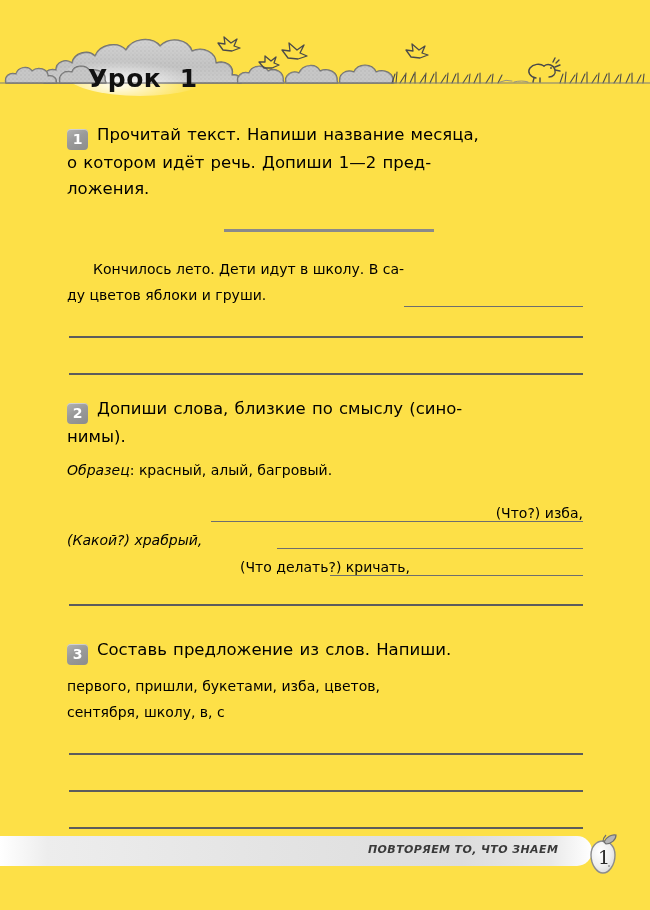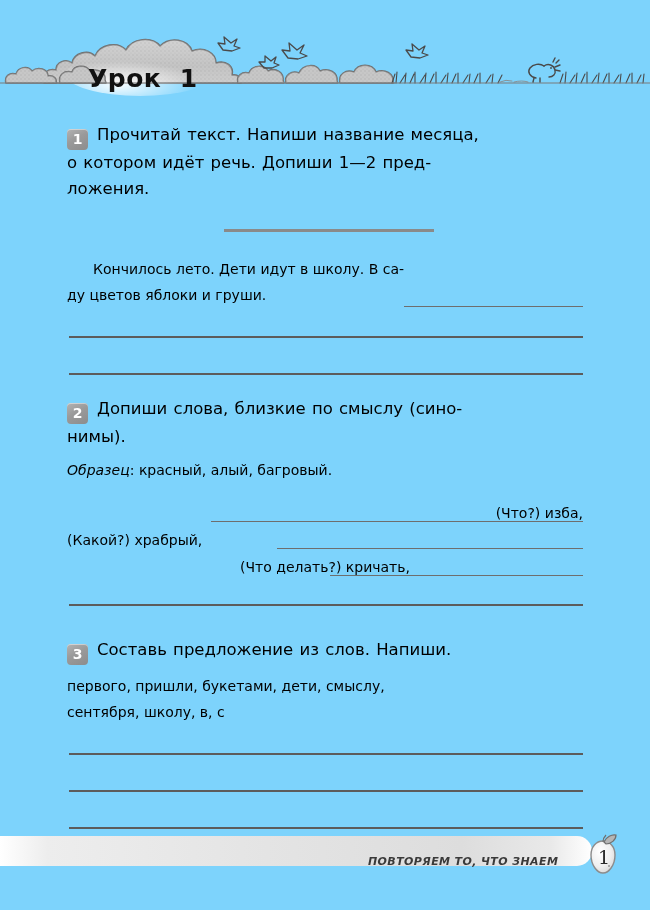--- a/index.html
+++ b/index.html
@@ -14,21 +14,21 @@
     overflow: hidden;
     font-family: "DejaVu Sans", "Liberation Sans", sans-serif;
     color: #000000;
   }
 
   .page {
     position: absolute;
     left: 0; top: 0;
     width: 650px;
     height: 910px;
-    background: #7dd3fc;
+    background: #fde047;
   }
 
   
   .header-art {
     position: absolute;
     left: 0;
     top: 22px;
     width: 650px;
     height: 78px;
   }
@@ -125,21 +125,20 @@
   .footer-label {
     position: absolute;
     left: 368px;
     top: 843px;
     font-size: 11px;
     font-style: italic;
     font-weight: bold;
     letter-spacing: 0.4px;
     color: #3a3a3a;
     white-space: nowrap;
-    margin-top: 12px;
   }
   .page-number-badge {
     position: absolute;
     left: 583px;
     top: 832px;
     width: 42px;
     height: 46px;
   }
   .page-number {
     position: absolute;
@@ -281,40 +280,40 @@
       <span class="ex-label">Образец</span><span>: красный, алый, багровый.</span>
     </div>
   </div>
 
   <div class="task" style="top:500px;">
     <div class="body-text" style="text-align:right;">(Что?) изба,</div>
   </div>
   <div class="inline-rule" style="left:211px; top:521px; width:372px;"></div>
 
   <div class="task" style="top:527px;">
-    <div class="body-text" style="text-align:left;">(Какой?) храбрый,</div>
+    <div class="body-text" style="text-align:left;font-style:italic;">(Какой?) храбрый,</div>
   </div>
   <div class="inline-rule" style="left:277px; top:548px; width:306px;"></div>
 
   <div class="task" style="top:554px;">
     <div class="body-text" style="text-align:center;">(Что делать?) кричать,</div>
   </div>
   <div class="inline-rule" style="left:330px; top:575px; width:253px;"></div>
 
   <div class="rule" style="left:69px; top:604px; width:514px;"></div>
 
   <div class="task" style="top:637px;">
     <div class="task-text" style="text-align:left;">
       <span class="task-badge">3</span><span>Составь предложение из слов. Напиши.</span>
     </div>
   </div>
 
   <div class="task" style="top:673px;">
     <div class="body-text">
-      <span>первого,  пришли,  букетами,  дети,  смыслу,</span><br>
+      <span>первого,  пришли,  букетами,  изба,  цветов,</span><br>
       <span>сентября,  школу,  в,  с</span>
     </div>
   </div>
 
   <div class="rule" style="left:69px; top:753px; width:514px;"></div>
   <div class="rule" style="left:69px; top:790px; width:514px;"></div>
   <div class="rule" style="left:69px; top:827px; width:514px;"></div>
 
   <div class="footer-band"></div>
   <div class="footer-label">ПОВТОРЯЕМ ТО, ЧТО ЗНАЕМ</div>

